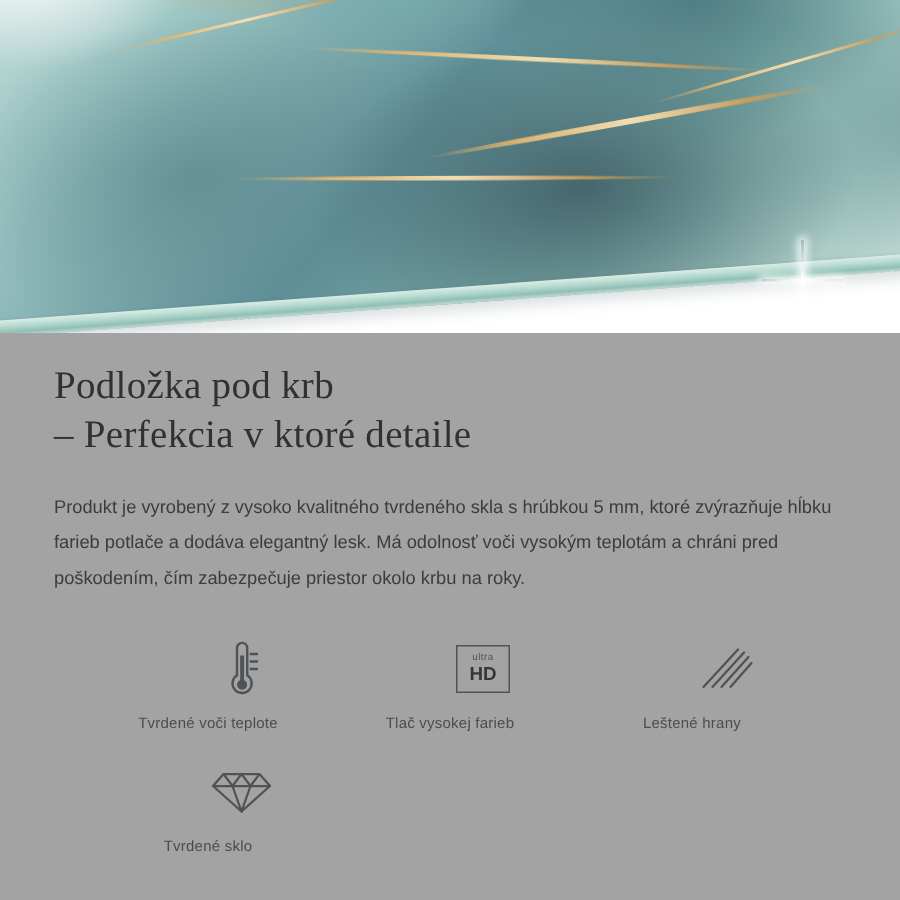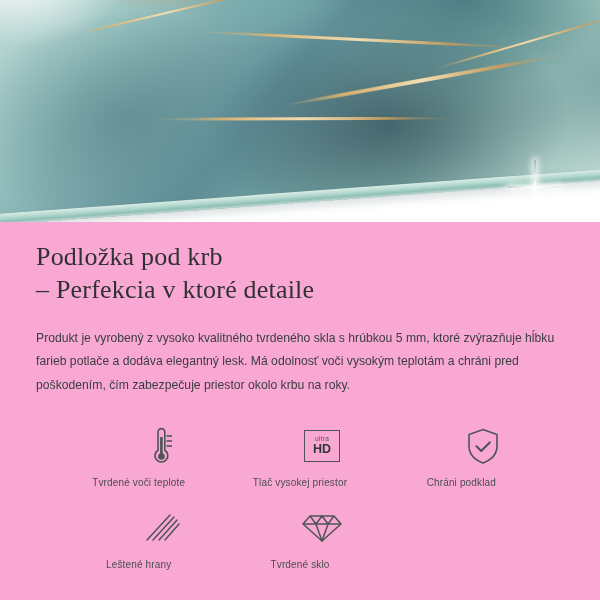--- a/index.html
+++ b/index.html
@@ -10,21 +10,21 @@
     width: 600px;
     height: 600px;
     background: #ffffff;
     font-family: "Liberation Sans", sans-serif;
     overflow: hidden;
   }
   .page {
     position: relative;
     width: 600px;
     height: 600px;
-    background: #f9a8d4;
+    background: #a3a3a3;
   }
 
   
   .hero {
     position: relative;
     width: 600px;
     height: 222px;
     overflow: hidden;
     background: #ffffff;
   }
@@ -267,32 +267,23 @@
         <div class="feature-label">Tvrdené voči teplote</div>
       </div>
 
       <div class="feature">
         <div class="feature-icon">
           <div class="ultrahd">
             <span class="u">ultra</span>
             <span class="hd">HD</span>
           </div>
         </div>
-        <div class="feature-label">Tlač vysokej priestor</div>
-      </div>
-
-      <div class="feature">
-        <div class="feature-icon">
-          <svg width="40" height="42" viewBox="0 0 40 42" fill="none" stroke="#4f5356" stroke-width="1.6">
-            <path d="M20 4.5 34 9.5v11.2c0 8.2-5.8 14.2-14 17.3C11.8 34.9 6 28.9 6 20.7V9.5L20 4.5z"></path>
-            <path d="M13.5 21.3 18.2 26l8.6-8.6" stroke-width="2.1" stroke-linecap="round" stroke-linejoin="round"></path>
-          </svg>
-        </div>
-        <div class="feature-label">Chráni podklad</div>
-      </div>
+        <div class="feature-label">Tlač vysokej farieb</div>
+      </div>
+
 
       <div class="feature">
         <div class="feature-icon">
           <svg width="40" height="34" viewBox="0 0 40 34" fill="none" stroke="#4f5356" stroke-width="1.5" stroke-linecap="round">
             <path d="M6 29 29 4"></path>
             <path d="M12 29 33 6"></path>
             <path d="M18 29 36 9"></path>
             <path d="M24 29 38 13"></path>
           </svg>
         </div>

